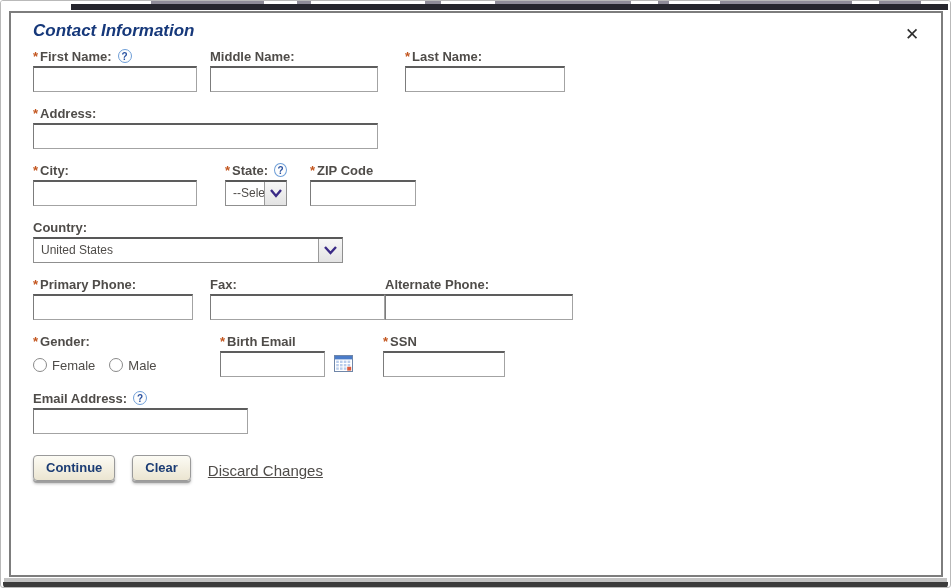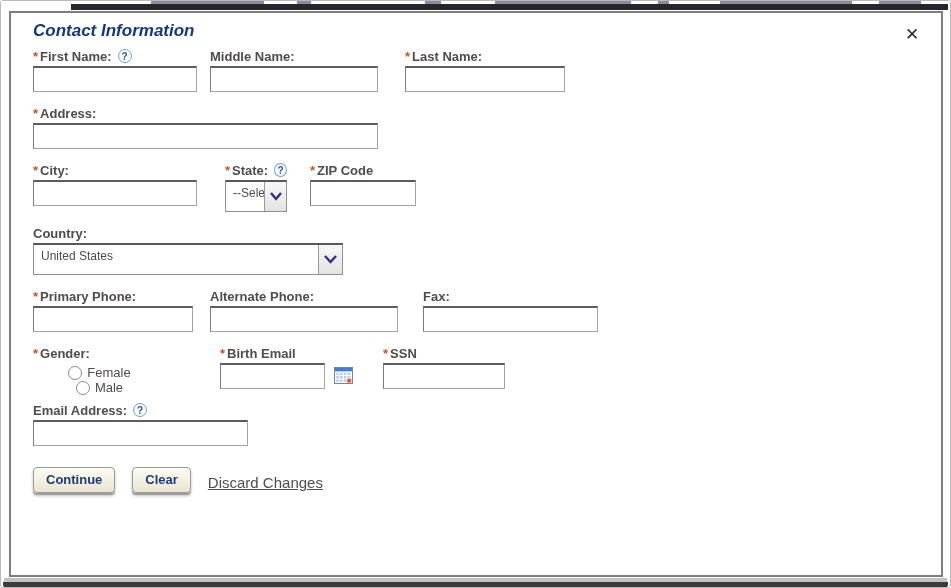--- a/index.html
+++ b/index.html
@@ -41,32 +41,32 @@
     border:1px solid #6f9fd8; border-radius:50%;
     color:#2a52a0; font-size:10px; font-weight:bold; line-height:13px; text-align:center;
     background:#fdfdfd; cursor:pointer;
   }
   .text-input {
     height:26px; width:100%; background:#fff;
     border:1px solid #a3a3a3; border-top:2px solid #5d5d5d; border-left:1px solid #7c7c7c;
     font-size:13px; color:#333; padding:0 5px; outline:none;
   }
   .select {
-    height:32px; display:flex; align-items:stretch; background:#fff;
+    height:26px; display:flex; align-items:stretch; background:#fff;
     border:1px solid #8f8f8f; border-top:2px solid #585858; cursor:pointer; overflow:hidden;
   }
   .select-value {
     flex:1; font-size:12px; color:#4f4c49; line-height:23px; padding-left:7px;
     white-space:nowrap; overflow:hidden;
   }
   .select-btn {
     width:22px; background:linear-gradient(#f7f7f7,#e3e3e3);
     border-left:1px solid #9a9a9a; display:flex; align-items:center; justify-content:center;
   }
-  .radio-line { display:flex; align-items:center; height:24px; margin-top:2px;flex-direction:column; }
+  .radio-line { display:flex; align-items:center; height:24px; margin-top:2px; }
   .radio-opt { display:flex; align-items:center; margin-right:14px; cursor:pointer; }
   .radio-circle {
     width:14px; height:14px; border:1px solid #8a8a8a; border-radius:50%;
     background:#fff; margin-right:5px; display:inline-block;
   }
   .radio-text { font-size:13px; color:#4f4c49; }
   .cal-btn { background:none; border:none; padding:0; margin-left:9px; margin-top:4px; cursor:pointer; height:18px; }
   .btn {
     font-family:"Liberation Sans","DejaVu Sans",sans-serif;
     font-size:13px; font-weight:bold; color:#1b3c74;
@@ -188,29 +188,29 @@
     </div>
 
     <div class="row">
       <div class="fg" style="width:160px;margin-right:17px;">
         <div class="lbl-line">
           <span class="req">*</span>
           <span class="lbl">Primary Phone:</span>
         </div>
         <input class="text-input" type="text" value="" style="">
       </div>
+      <div class="fg" style="width:175px;">
+        <div class="lbl-line">
+          <span class="lbl">Fax:</span>
+        </div>
+        <input class="text-input" type="text" value="" style="">
+      </div>
       <div class="fg" style="width:188px;margin-right:25px;">
         <div class="lbl-line">
           <span class="lbl">Alternate Phone:</span>
-        </div>
-        <input class="text-input" type="text" value="" style="">
-      </div>
-      <div class="fg" style="width:175px;">
-        <div class="lbl-line">
-          <span class="lbl">Fax:</span>
         </div>
         <input class="text-input" type="text" value="" style="">
       </div>
     </div>
 
     <div class="row">
       <div class="fg" style="width:147px;margin-right:40px;">
         <div class="lbl-line">
           <span class="req">*</span>
           <span class="lbl">Gender:</span>

